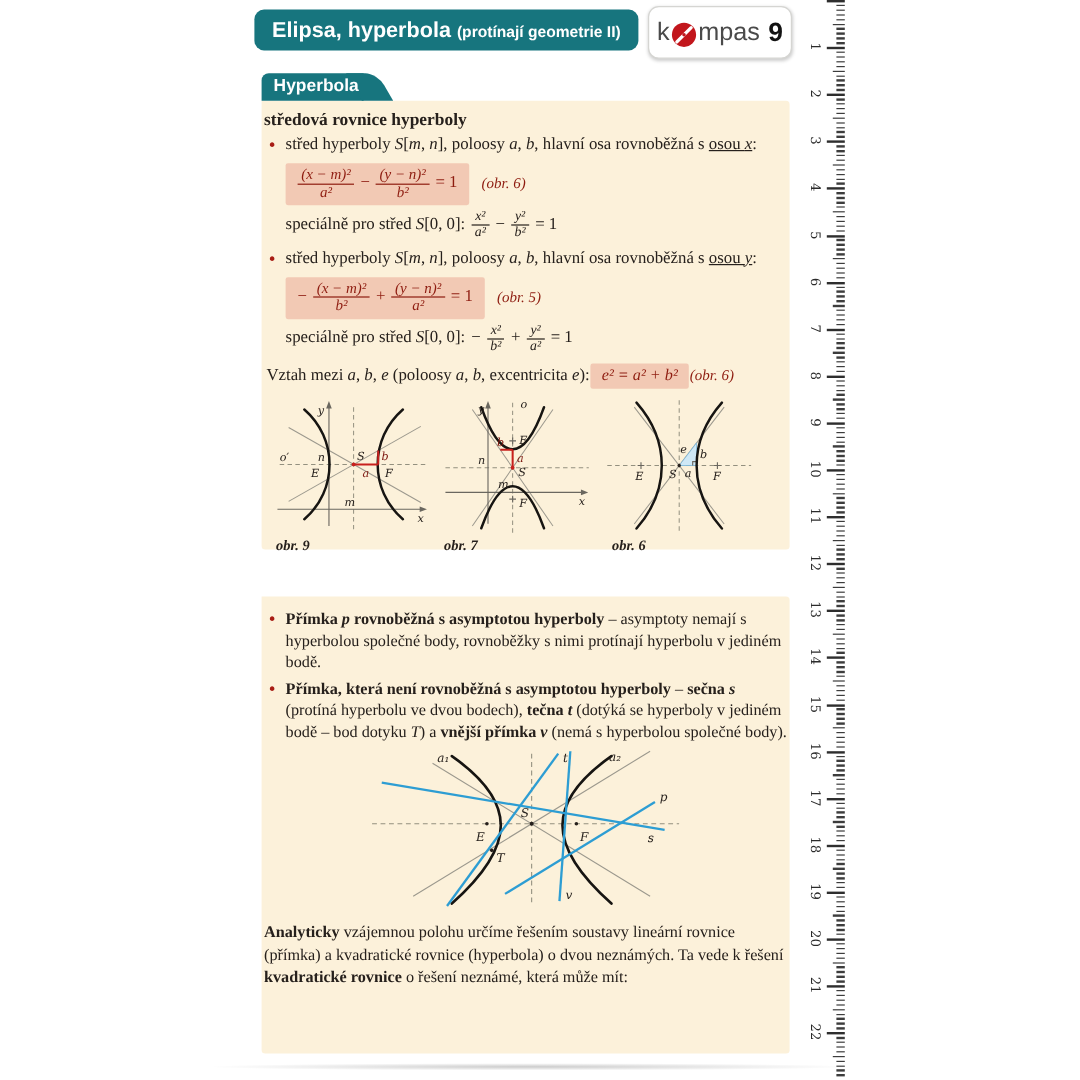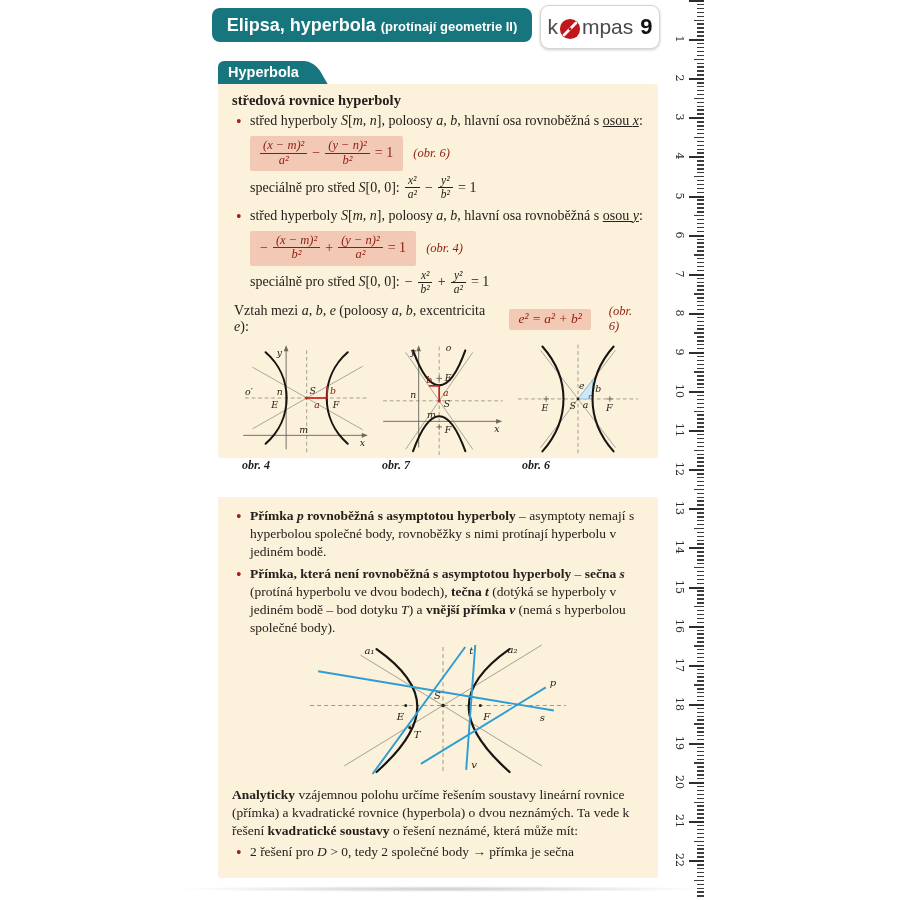--- a/index.html
+++ b/index.html
@@ -21,21 +21,21 @@
   .logo-num{font-size:22px;font-weight:bold;color:#121212;margin-left:7px;}
   .compass{display:inline-block;width:22px;height:22px;margin:0 1px;position:relative;top:2px;}
 
   
   .tab{position:absolute;background:#17757e;color:#fff;font-family:"Liberation Sans",sans-serif;
        font-weight:bold;font-size:14.5px;line-height:23px;height:23px;padding:0 4px 0 10px;
        border-radius:6px 0 0 0;z-index:2;}
   .tab::after{content:"";position:absolute;top:0;left:100%;margin-left:-8px;width:26px;height:23px;
        background:#17757e;transform:skewX(30deg);border-radius:0 10px 0 0;z-index:-1;}
   .panel{position:absolute;left:218px;width:440px;background:#fcf1da;border-radius:0 3px 3px 3px;
-         padding:7px 14px;box-sizing:border-box;}
+         padding:7px 2px;box-sizing:border-box;}
   #panel1{top:84px;height:374px;}
   #panel2{top:497px;height:381px;overflow:hidden;}
 
   .h1{font-weight:bold;font-size:14.5px;margin:1px 0 3px;}
   .bullet{position:relative;padding-left:18px;font-size:14px;line-height:1.35;margin:2px 0;}
   #panel2 .bullet{font-size:13.5px;margin:3px 0;}
   .bullet::before{content:"\2022";position:absolute;left:4px;top:-1px;color:#a81d15;font-size:16px;}
 
   
   .formula-row{margin:5px 0 2px 18px;display:flex;align-items:center;gap:10px;}
@@ -44,21 +44,21 @@
   .frac{display:inline-flex;flex-direction:column;align-items:center;line-height:1.1;font-style:italic;}
   .fnum{display:block;padding:0 3px;border-bottom:1px solid currentColor;font-size:12.5px;}
   .fden{display:block;font-size:12.5px;padding:0 3px;}
   .fop{font-style:normal;}
   .rhs{font-style:normal;}
   .flead{font-style:normal;}
   .ref{color:#8e1c10;font-style:italic;font-size:12.5px;}
   .special{margin:3px 0 6px 18px;font-size:14px;display:flex;align-items:center;gap:5px;}
   .special .frac{color:#26201c;}
   .special .fnum,.special .fden{font-size:11.5px;}
-  .vztah{display:flex;align-items:center;gap:18px;font-size:14px;margin:8px 0 4px 2px;flex-wrap:nowrap;}
+  .vztah{display:flex;align-items:center;gap:1px;font-size:14px;margin:8px 0 4px 2px;flex-wrap:nowrap;}
   .vbox{background:#f2c9b4;color:#8e1c10;padding:2px 9px 3px;font-style:italic;font-size:13.5px;border-radius:2px;white-space:nowrap;}
 
   
   .figs{display:flex;gap:0;margin-top:3px;}
   .fig{display:flex;flex-direction:column;}
   .fig svg{display:block;}
   .figcap{font-size:12px;font-weight:bold;font-style:italic;margin:1px 0 0 10px;}
   .fig7wrap{margin:2px auto 2px;width:272px;}
   svg .ax{stroke:#6a675f;stroke-width:1;fill:none;}
   svg .arrow{fill:#6a675f;stroke:none;}
@@ -159,21 +159,21 @@
             <span class="fnum">(x − m)²</span>
             <span class="fden">b²</span>
           </span>
         <span class="fop">+</span>
         <span class="frac">
             <span class="fnum">(y − n)²</span>
             <span class="fden">a²</span>
           </span>
         <span class="rhs">= 1</span>
       </span>
-      <span class="ref">(obr. 4)</span>
+      <span class="ref">(obr. 5)</span>
     </div>
 
     <div class="special">
       <span><span>speciálně pro střed </span><span style="font-style: italic;">S</span><span>[0, 0]: </span></span>
       <span class="flead">−</span>
       <span class="frac">
           <span class="fnum">x²</span>
           <span class="fden">b²</span>
         </span>
       <span class="fop">+</span>
@@ -211,21 +211,21 @@
           <text class="lbl" x="137" y="114">x</text>
           <text class="lbl" x="83" y="59">S</text>
           <text class="lbl lblr" x="88" y="74">a</text>
           <text class="lbl lblr" x="105" y="59">b</text>
           <text class="lbl" x="42" y="74">E</text>
           <text class="lbl" x="108" y="74">F</text>
           <text class="lbl" x="48" y="60">n</text>
           <text class="lbl" x="72" y="100">m</text>
           <text class="lbl" x="14" y="60">o′</text>
         </svg>
-        <div class="figcap">obr. 4</div>
+        <div class="figcap">obr. 9</div>
       </div>
 
       <div class="fig">
         <svg width="140" height="118" viewBox="0 0 150 126">
           <line class="dash" x1="72" y1="8" x2="72" y2="124"></line>
           <line class="dash" x1="12" y1="66" x2="140" y2="66"></line>
           <line class="asym" x1="36" y1="14" x2="108" y2="118"></line>
           <line class="asym" x1="36" y1="118" x2="108" y2="14"></line>
           <line class="ax" x1="50" y1="12" x2="50" y2="116"></line>
           <polygon class="arrow" points="47.5,13 52.5,13 50,6.5"></polygon>
@@ -308,23 +308,22 @@
         <text class="lbl" x="168" y="126">v</text>
         <text class="lbl" x="246" y="45">p</text>
         <text class="lbl" x="236" y="79">s</text>
         <text class="lbl" x="131" y="58">S</text>
         <text class="lbl" x="94" y="78">E</text>
         <text class="lbl" x="180" y="78">F</text>
         <text class="lbl" x="111" y="96">T</text>
       </svg>
     </div>
 
-    <div class="para"><span style="font-weight: bold;">Analyticky</span><span> vzájemnou polohu určíme řešením soustavy lineární rovnice (přímka) a kvadratické rovnice (hyperbola) o dvou neznámých. Ta vede k řešení </span><span style="font-weight: bold;">kvadratické soustavy</span><span> o řešení neznámé, která může mít:</span></div>
-
-    <div class="bullet"><span>2 řešení pro </span><span style="font-style: italic;">D</span><span> &gt; 0, tedy 2 společné body → přímka je sečna</span></div>
+    <div class="para"><span style="font-weight: bold;">Analyticky</span><span> vzájemnou polohu určíme řešením soustavy lineární rovnice (přímka) a kvadratické rovnice (hyperbola) o dvou neznámých. Ta vede k řešení </span><span style="font-weight: bold;">kvadratické rovnice</span><span> o řešení neznámé, která může mít:</span></div>
+
 
   </div>
 
   <div class="ruler">
       <div class="tick cm" style="top: 0px;"></div>
       <div class="tick mm" style="top: 3.91px;"></div>
       <div class="tick mm" style="top: 7.82px;"></div>
       <div class="tick mm" style="top: 11.73px;"></div>
       <div class="tick mm" style="top: 15.64px;"></div>
       <div class="tick half" style="top: 19.55px;"></div>

